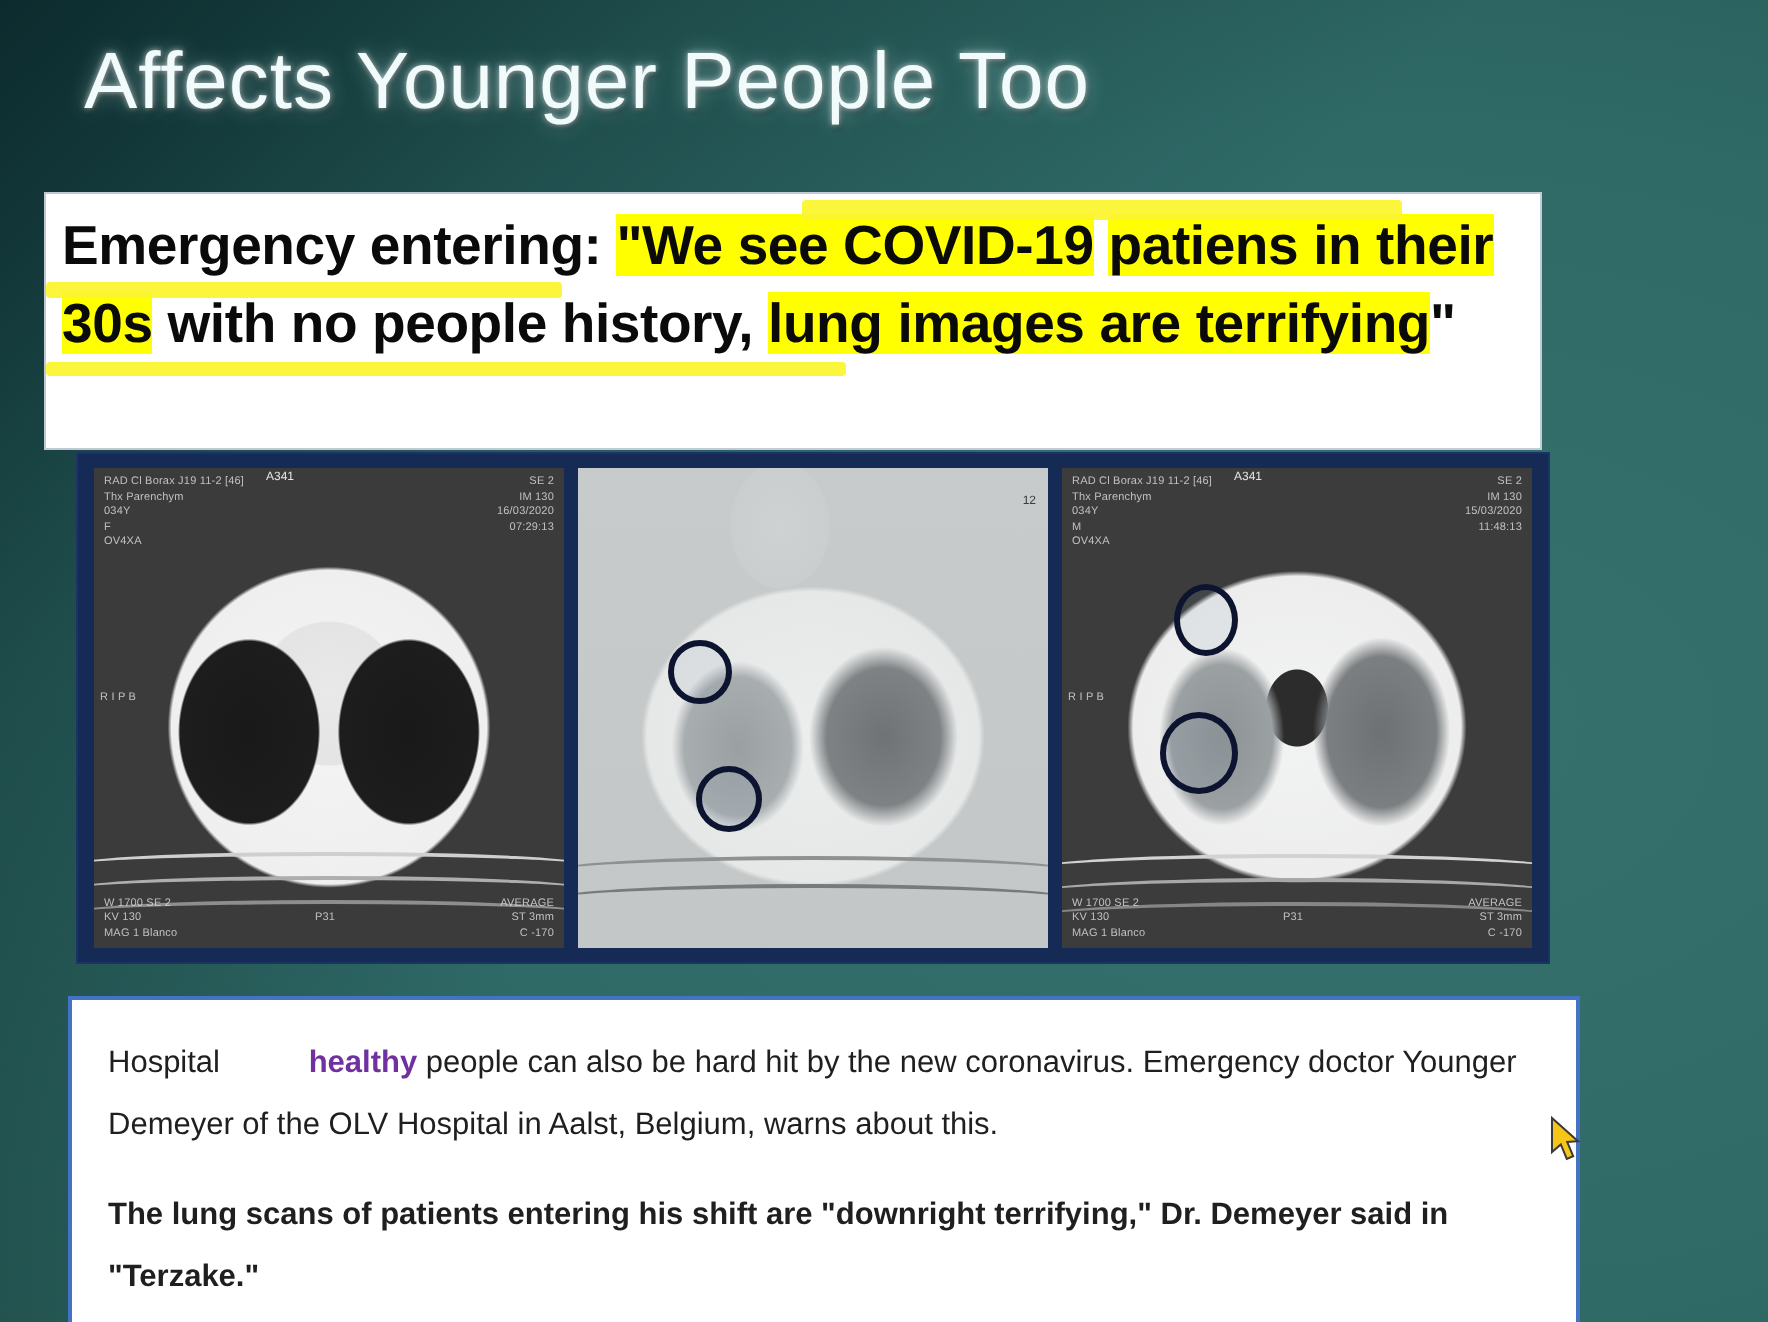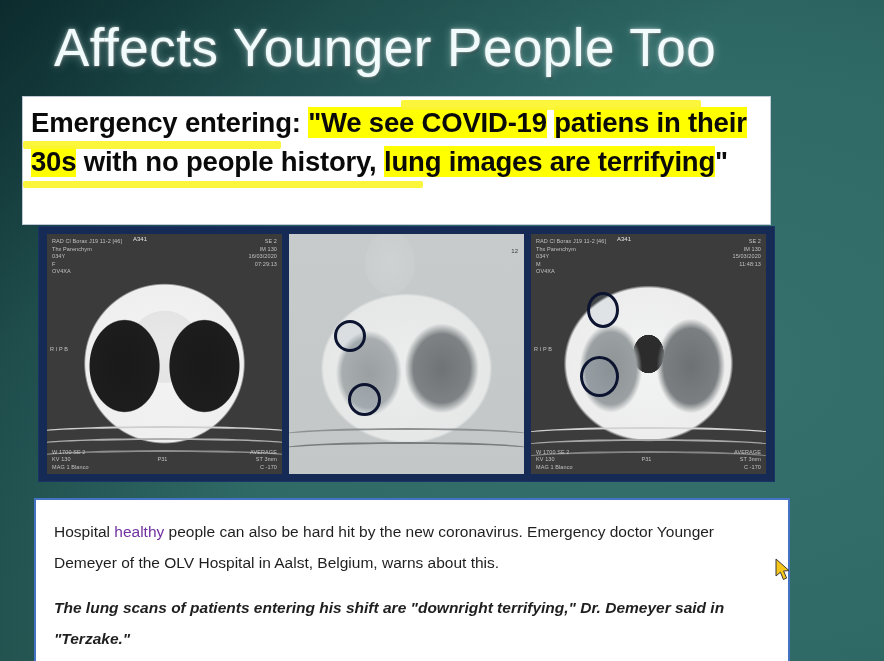--- a/index.html
+++ b/index.html
@@ -20,24 +20,24 @@
     content: "";
     position: absolute;
     inset: 0;
     background: linear-gradient(135deg, rgba(8,36,40,0.85) 0%, rgba(12,46,48,0.38) 22%, rgba(0,0,0,0) 48%);
     pointer-events: none;
   }
 
   
   .slide-title {
     position: absolute;
-    left: 54px;
+    left: 42px;
     top: 20px;
     width: 800px;
-    font-size: 53px;
+    font-size: 40px;
     line-height: 1.05;
     font-weight: 300;
     letter-spacing: 0.5px;
     color: #f2fbfb;
     text-shadow:
       0 0 3px rgba(255,255,255,0.65),
       0 0 10px rgba(200,240,240,0.45),
       1px 2px 3px rgba(0,0,0,0.45);
     white-space: nowrap;
   }
@@ -207,25 +207,25 @@
   }
   .article-p {
     font-size: 15.5px;
     line-height: 31px;
     color: #1f1f1f;
     font-family: "Liberation Sans", sans-serif;
   }
   .article-p.bold {
     font-weight: bold;
     margin-top: 14px;
-    font-style: italic;
   }
   .link-purple {
     color: #7030a0;
-    font-weight: normal;
+    font-weight: bold;
+    margin-left: 40px;
   }
 
   
   .cursor {
     position: absolute;
     left: 775px;
     top: 558px;
     width: 18px;
     height: 24px;
     pointer-events: none;

